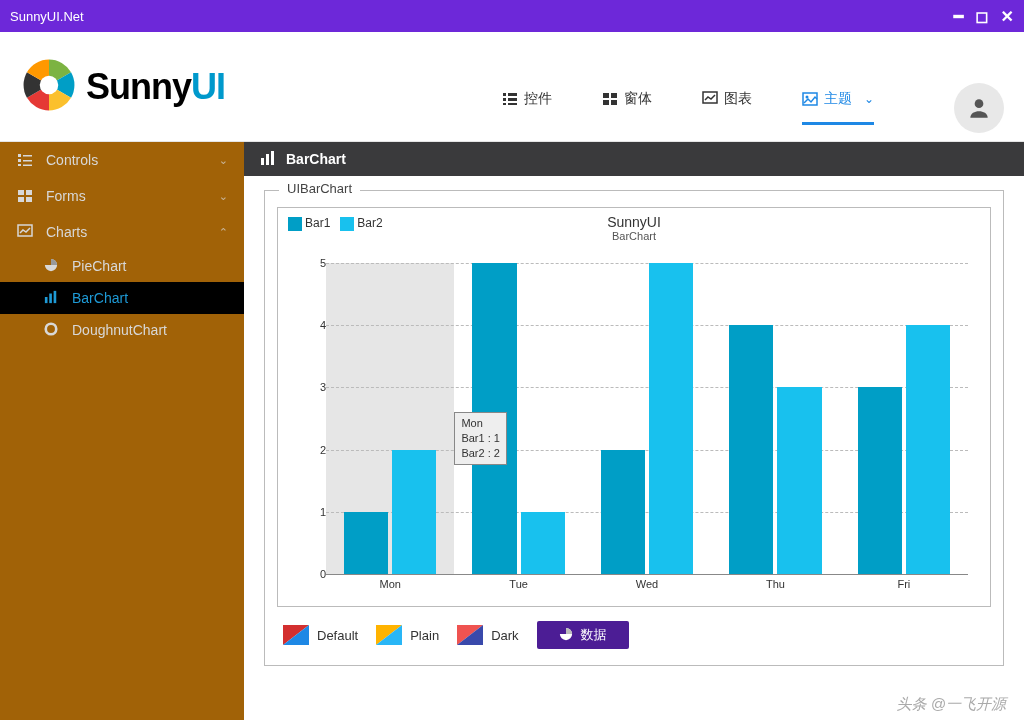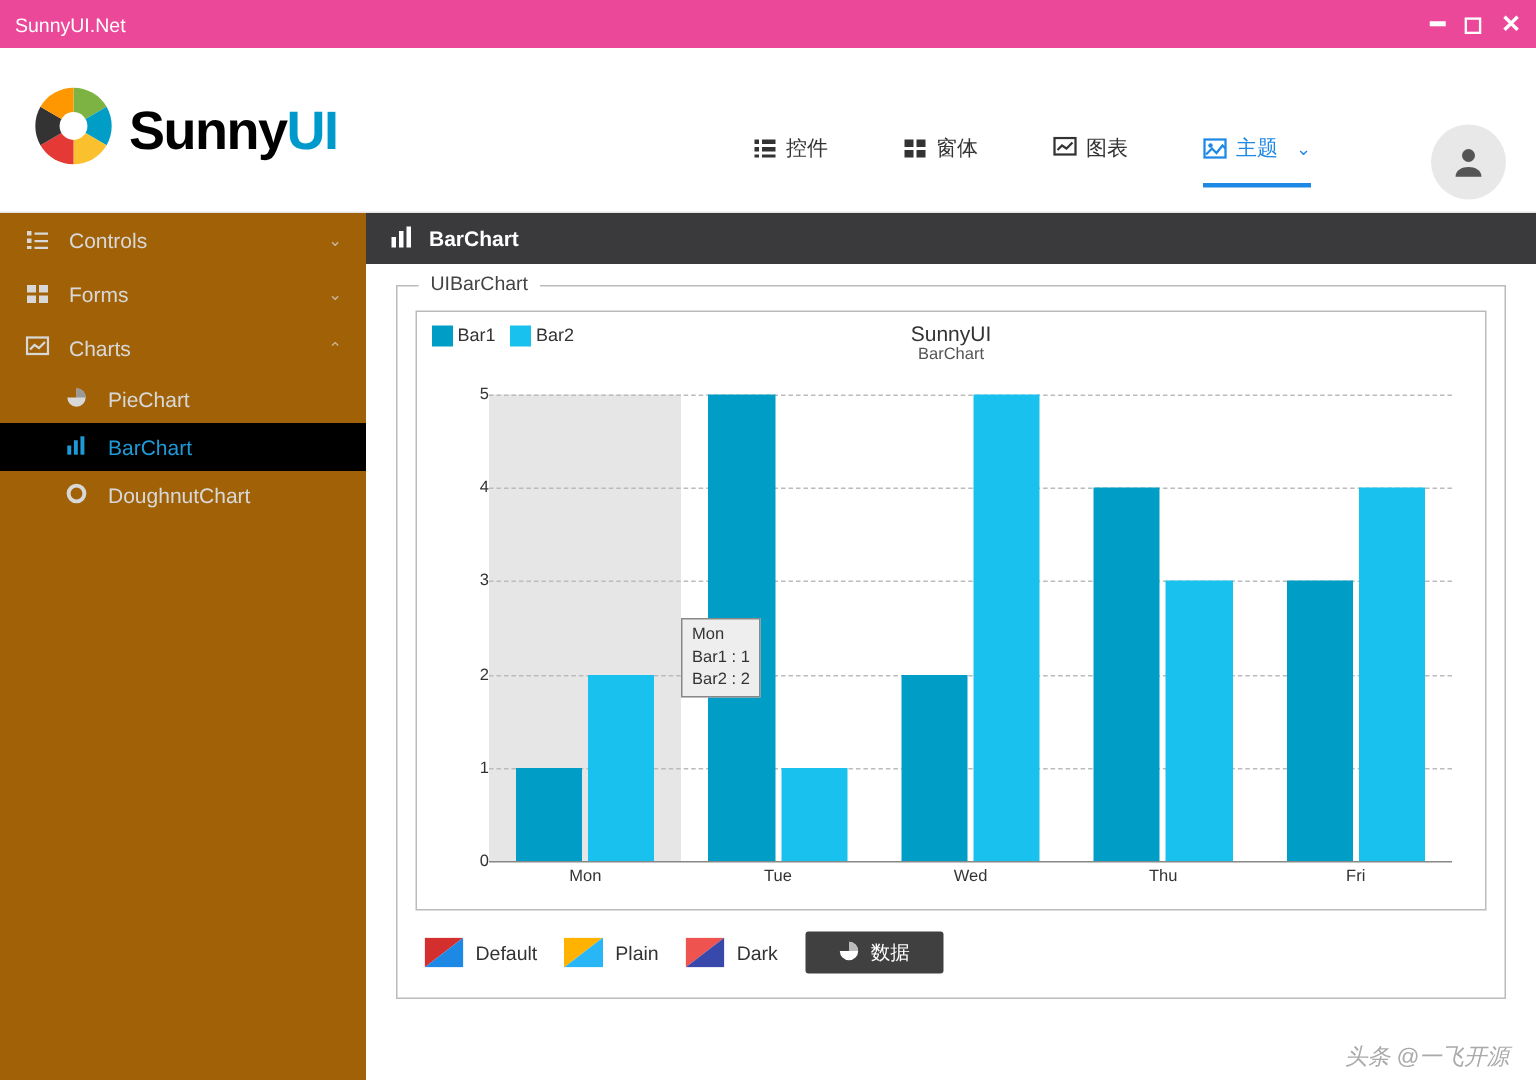--- a/index.html
+++ b/index.html
@@ -1,19 +1,19 @@
 <!DOCTYPE html>
 <html><head>
 <meta charset="utf-8">
 <style>
 * { margin: 0; padding: 0; box-sizing: border-box; font-family: "Segoe UI", Arial, sans-serif; }
 body { width: 1024px; height: 720px; background: #f5f5f5; overflow: hidden; }
 
 
-.titlebar { height: 32px; background: #ec4899; color: #fff; display: flex; align-items: center; padding: 0 10px; font-size: 13px; }
+.titlebar { height: 32px; background: #6d28d9; color: #fff; display: flex; align-items: center; padding: 0 10px; font-size: 13px; }
 .titlebar-title { flex: 1; }
 .titlebar-controls { display: flex; gap: 12px; }
 .titlebar-controls span { cursor: pointer; font-size: 16px; font-weight: bold; }
 
 
 .header { height: 110px; background: #fff; display: flex; align-items: center; padding: 0 20px; border-bottom: 1px solid #e5e5e5; }
 .logo-wrap { display: flex; align-items: center; gap: 8px; }
 .logo-icon svg { width: 58px; height: 58px; }
 .logo-text { font-size: 36px; font-weight: 700; letter-spacing: -1px; font-family: "Arial Black", Arial, sans-serif; }
 .logo-text .ui { color: #0099cc; }
@@ -63,21 +63,21 @@
 .bars { position: absolute; inset: 0; display: flex; }
 .bar-group { flex: 1; display: flex; align-items: flex-end; justify-content: center; gap: 4px; padding: 0 14px; }
 .bar { width: 44%; }
 .highlight { position: absolute; top: 0; bottom: 0; background: #e6e6e6; }
 .tooltip { position: absolute; border: 1px solid #888; background: #eee; font-size: 11px; padding: 3px 6px; line-height: 1.35; color: #333; }
 
 
 .theme-row { display: flex; align-items: center; gap: 18px; padding: 14px 6px 4px 6px; font-size: 13px; color: #333; }
 .theme-opt { display: flex; align-items: center; gap: 8px; cursor: pointer; }
 .theme-sw { width: 26px; height: 20px; position: relative; overflow: hidden; }
-.data-btn { background: #404040; color: #fff; padding: 5px 22px; border-radius: 2px; display: flex; align-items: center; gap: 8px; cursor: pointer; font-size: 13px; }
+.data-btn { background: #4c1d95; color: #fff; padding: 5px 22px; border-radius: 2px; display: flex; align-items: center; gap: 8px; cursor: pointer; font-size: 13px; }
 
 .watermark { position: absolute; right: 18px; bottom: 6px; font-size: 15px; color: #aaa; font-style: italic; pointer-events: none; }
 </style>
 </head>
 <body>
 
 <div class="titlebar">
   <span class="titlebar-title">SunnyUI.Net</span>
   <div class="titlebar-controls">
     <span>━</span>

